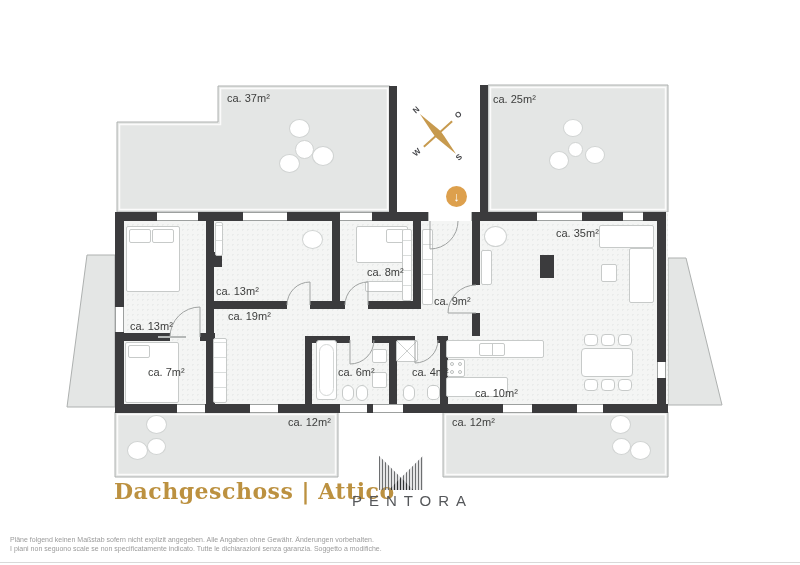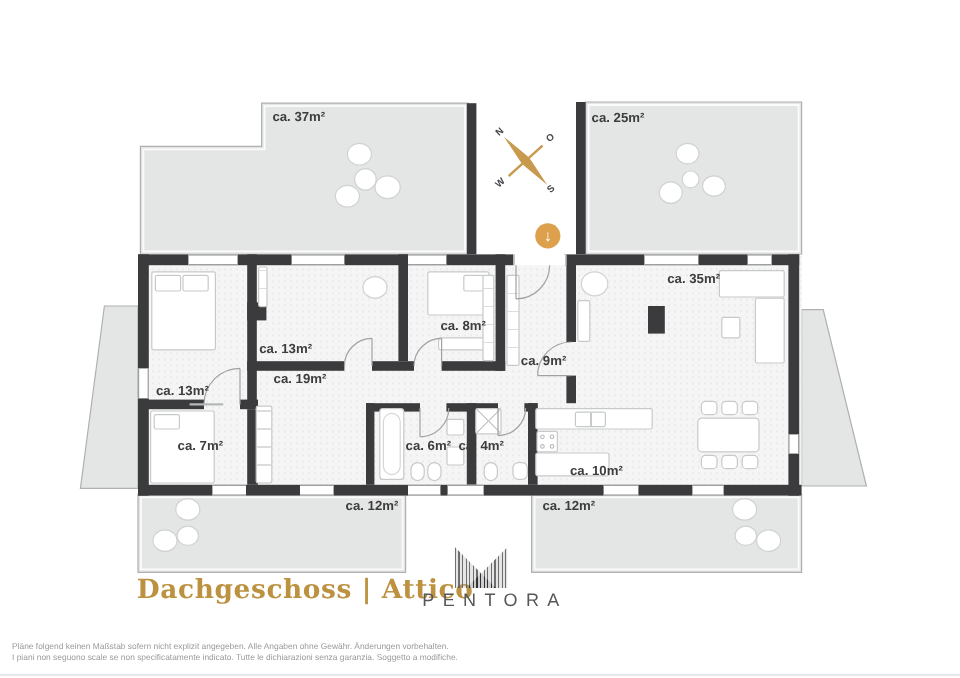--- a/index.html
+++ b/index.html
@@ -13,21 +13,21 @@
         border-top:1px solid #9da09f;border-bottom:1px solid #9da09f;z-index:5;}
   .winv{position:absolute;width:9px;box-sizing:border-box;background:#fff;
         border-left:1px solid #9da09f;border-right:1px solid #9da09f;z-index:5;}
   .gap{position:absolute;background:#fff;box-sizing:border-box;
        border-left:1px solid #b6b9b8;border-right:1px solid #b6b9b8;z-index:5;}
   .furn{position:absolute;background:#fff;border:1px solid #c7cac9;border-radius:2px;z-index:6;box-sizing:border-box;}
   .inner{position:absolute;border:1px solid #d4d7d6;background:transparent;box-sizing:border-box;}
   .blob{position:absolute;background:#fff;border:1px solid #d0d3d2;border-radius:50%;z-index:6;box-sizing:border-box;}
   .plant{position:absolute;z-index:7;background:radial-gradient(circle,#6d937d0 10%,#9dbda9 65%);
          clip-path:polygon(50% 0%,63% 33%,98% 35%,70% 56%,82% 91%,50% 72%,18% 91%,30% 56%,2% 35%,37% 33%);}
-  .rlabel{position:absolute;z-index:10;font-size:11px;font-weight:700;color:#3c3d3c;white-space:nowrap;}
+  .rlabel{position:absolute;z-index:10;font-size:11px;font-weight:400;color:#3c3d3c;white-space:nowrap;}
   .wardrobe{background-image:repeating-linear-gradient(0deg,transparent 0 14px,#dadddc 14px 15px);}
   #compass{position:absolute;left:407px;top:103px;width:62px;height:62px;transform:rotate(-42deg);z-index:12;}
   #compass .needle{position:absolute;left:27px;top:4px;width:8px;height:54px;background:#c79a4e;
       clip-path:polygon(50% 0,100% 50%,50% 100%,0 50%);}
   #compass .bar{position:absolute;left:12px;top:30px;width:38px;height:2px;background:#c79a4e;}
   #compass .pt{position:absolute;font-size:8px;font-weight:bold;color:#45464a;width:10px;text-align:center;}
   #stairs{position:absolute;left:446px;top:186px;width:21px;height:21px;border-radius:50%;
       background:#dda04d;color:#fff;font-size:13px;font-weight:bold;text-align:center;line-height:21px;z-index:12;}
   #title{position:absolute;left:114px;top:478px;font-family:"DejaVu Serif",serif;font-weight:bold;
       font-size:22px;color:#bc9140;letter-spacing:.5px;z-index:12;}
@@ -217,21 +217,21 @@
   <div class="rlabel" style="left:227px;top:92px">ca. 37m²</div>
   <div class="rlabel" style="left:493px;top:93px">ca. 25m²</div>
   <div class="rlabel" style="left:556px;top:227px">ca. 35m²</div>
   <div class="rlabel" style="left:216px;top:285px">ca. 13m²</div>
   <div class="rlabel" style="left:367px;top:266px">ca. 8m²</div>
   <div class="rlabel" style="left:434px;top:295px">ca. 9m²</div>
   <div class="rlabel" style="left:228px;top:310px">ca. 19m²</div>
   <div class="rlabel" style="left:130px;top:320px">ca. 13m²</div>
   <div class="rlabel" style="left:148px;top:366px">ca. 7m²</div>
   <div class="rlabel" style="left:338px;top:366px">ca. 6m²</div>
-  <div class="rlabel" style="left:382px;top:366px">ca. 4m²</div>
+  <div class="rlabel" style="left:412px;top:366px">ca. 4m²</div>
   <div class="rlabel" style="left:475px;top:387px">ca. 10m²</div>
   <div class="rlabel" style="left:288px;top:416px">ca. 12m²</div>
   <div class="rlabel" style="left:452px;top:416px">ca. 12m²</div>
 
   <div id="compass">
     <div class="needle"></div>
     <div class="bar"></div>
     <div class="pt" style="left:26px;top:-6px">N</div>
     <div class="pt" style="left:26px;top:58px">S</div>
     <div class="pt" style="left:54px;top:26px">O</div>

